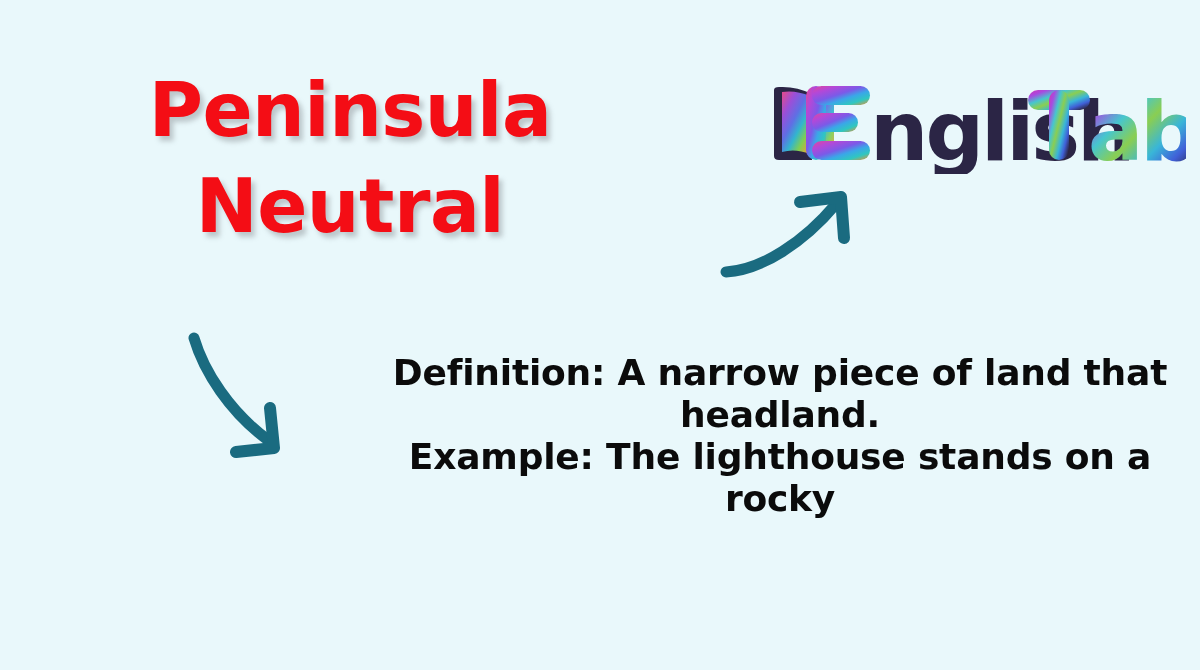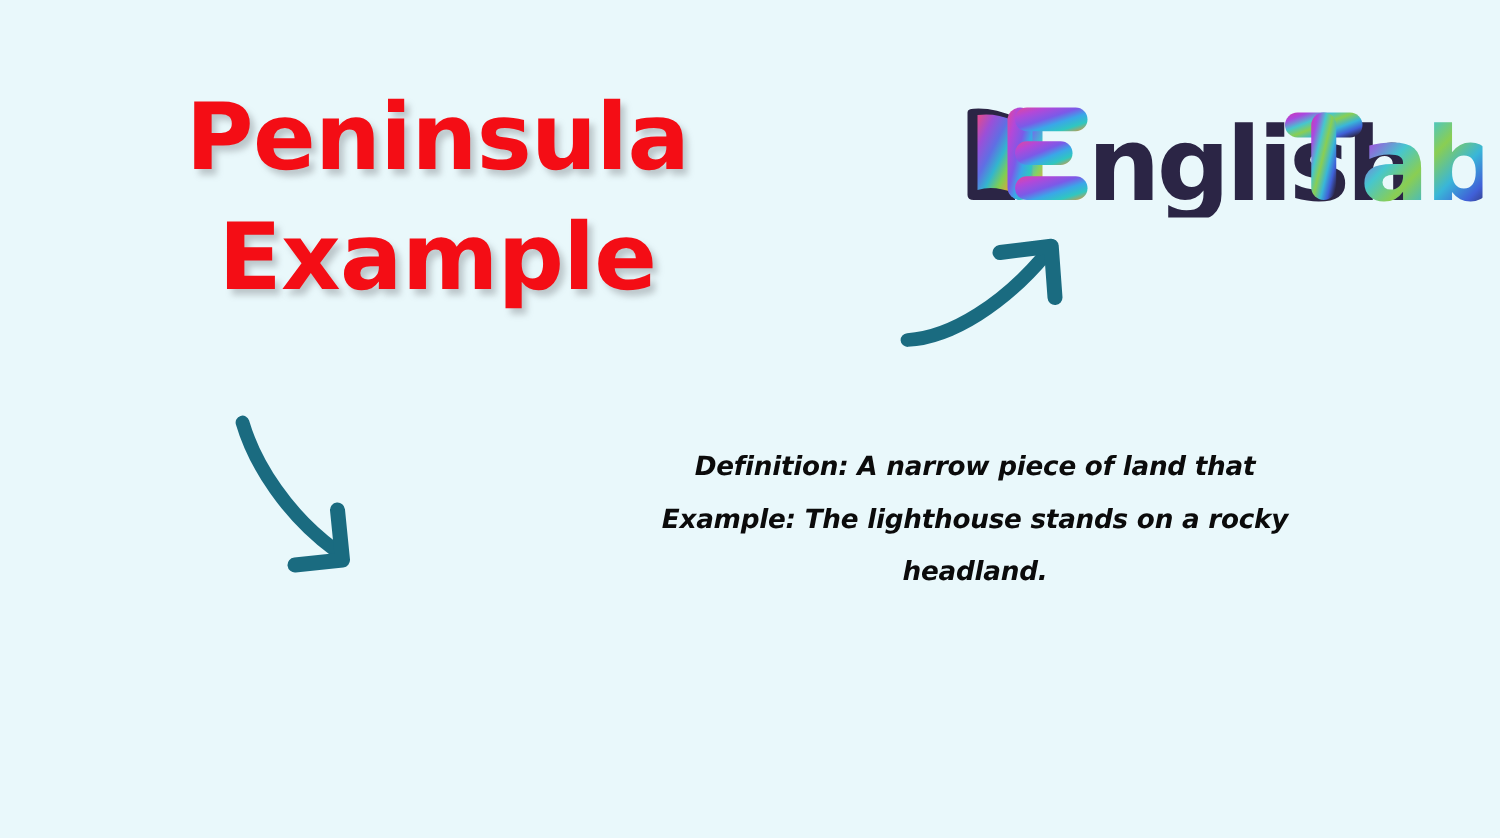--- a/index.html
+++ b/index.html
@@ -63,34 +63,33 @@
     position: absolute;
     left: 370px;
     top: 352px;
     width: 820px;
     text-align: center;
     color: #0b0b0b;
   }
   .def-line {
     font-family: "DejaVu Sans", sans-serif;
     font-weight: bold;
-    font-size: 21px;
+    font-size: 36px;
     line-height: 42px;
     letter-spacing: -0.2px;
-    font-style: italic;
   }
 </style>
 </head>
 <body>
 
 <div id="canvas">
 
   <div class="title-block">
     <div class="title-line">Peninsula</div>
-    <div class="title-line">Example</div>
+    <div class="title-line">Neutral</div>
   </div>
 
   <div class="logo">
     <svg width="420" height="102" viewBox="0 0 420 102" xmlns="http://www.w3.org/2000/svg">
       <defs>
         <linearGradient id="gradE" x1="0%" y1="0%" x2="100%" y2="100%">
           <stop offset="0%" stop-color="#e2479a"></stop>
           <stop offset="22%" stop-color="#b348d8"></stop>
           <stop offset="45%" stop-color="#7b5ae8"></stop>
           <stop offset="62%" stop-color="#3aa7e8"></stop>
@@ -145,17 +144,17 @@
     <path d="M114 128 L76 132 M114 128 L110 88" stroke="#1a6b80" stroke-width="12" stroke-linecap="round" stroke-linejoin="round" fill="none"></path>
   </svg>
 
   <svg class="arrow-svg arrow-up" width="160" height="110" viewBox="0 0 160 110" xmlns="http://www.w3.org/2000/svg">
     <path d="M16 92 C52 90, 94 62, 126 24" stroke="#1a6b80" stroke-width="11" stroke-linecap="round" fill="none"></path>
     <path d="M131 17 L90 22 M131 17 L134 58" stroke="#1a6b80" stroke-width="12" stroke-linecap="round" stroke-linejoin="round" fill="none"></path>
   </svg>
 
   <div class="definition-block">
     <div class="def-line">Definition: A narrow piece of land that</div>
+    <div class="def-line">headland.</div>
     <div class="def-line">Example: The lighthouse stands on a rocky</div>
-    <div class="def-line">headland.</div>
   </div>
 
 </div>
 
 </body></html>

